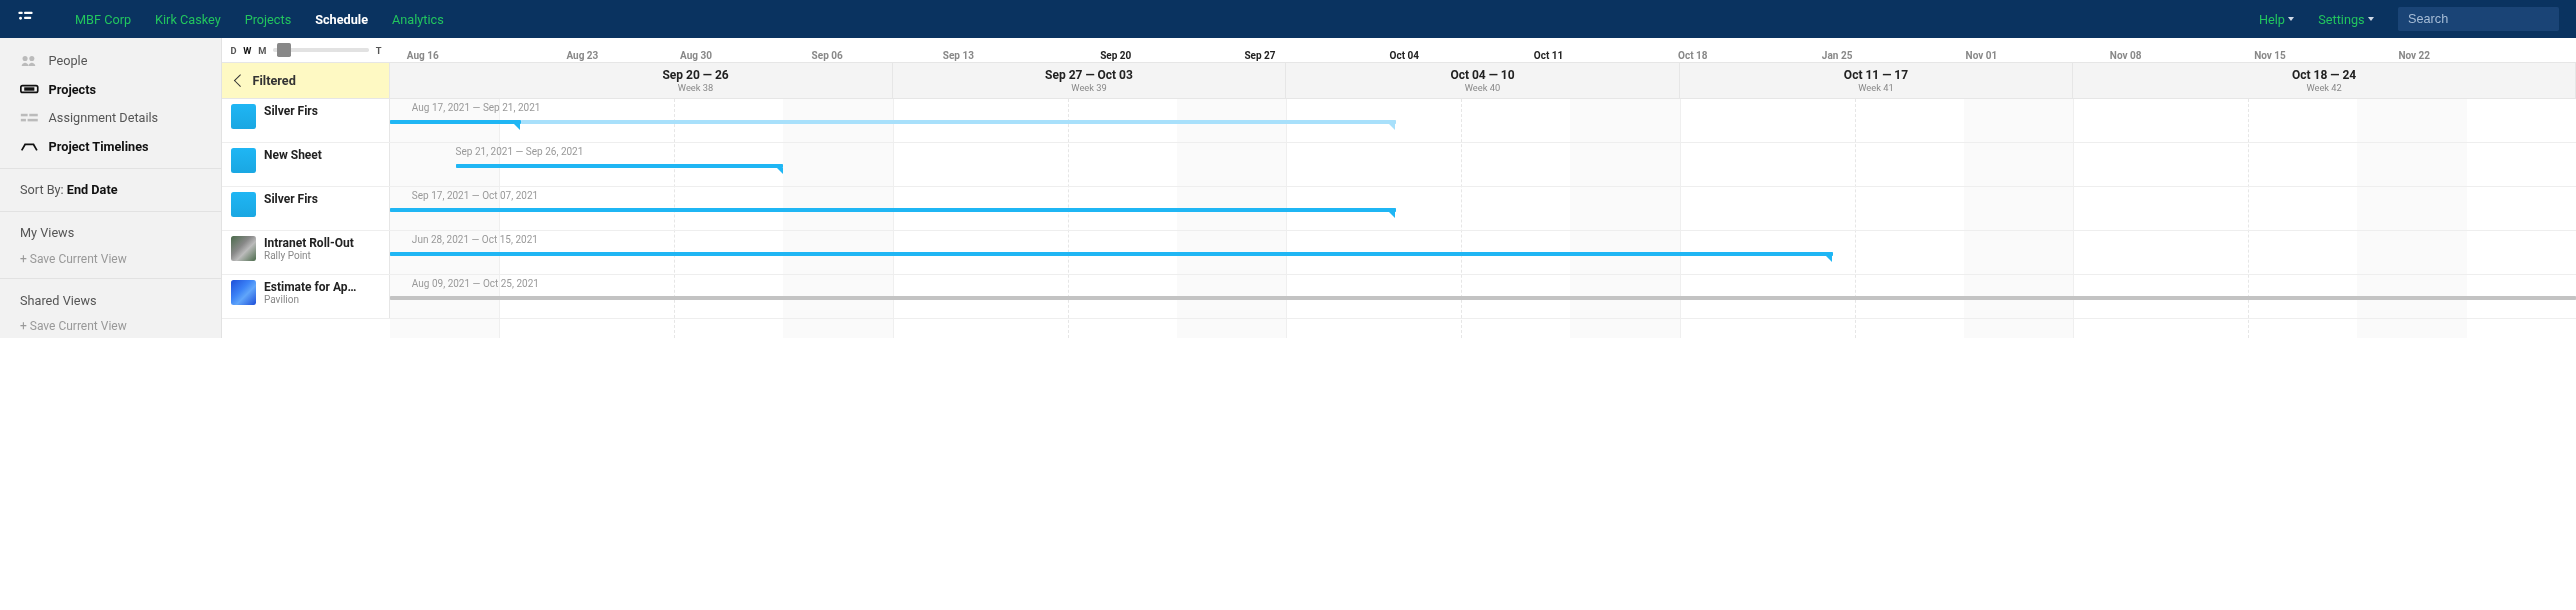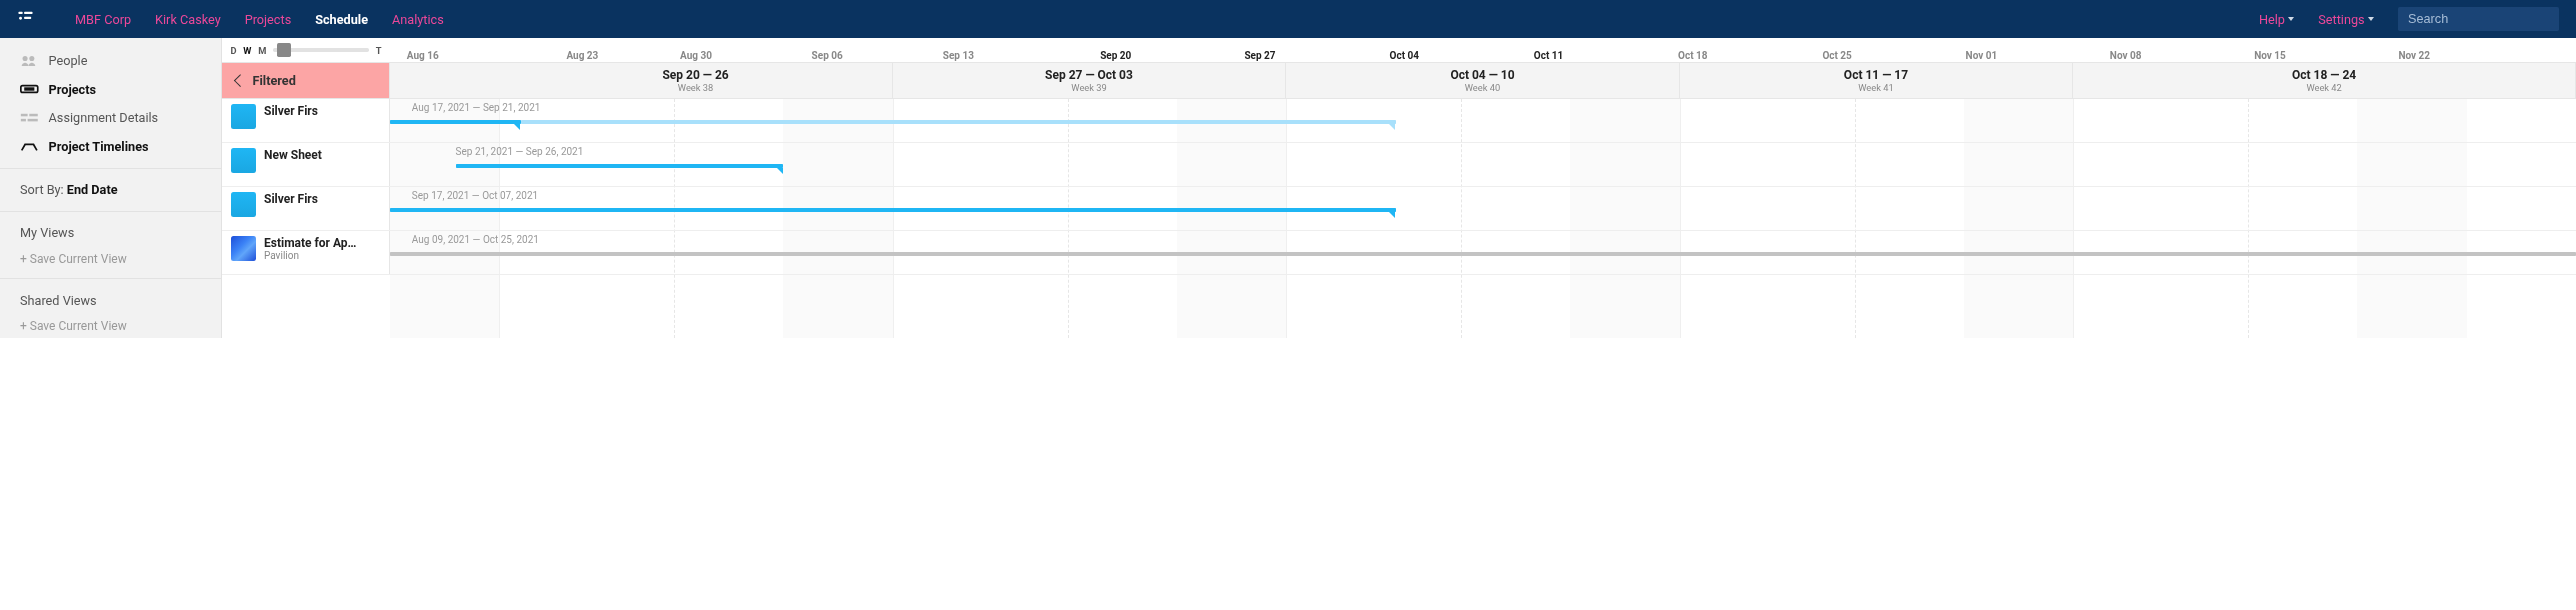--- a/index.html
+++ b/index.html
@@ -17,21 +17,21 @@
       display: flex;
       align-items: center;
       padding: 0 17px;
       gap: 24px;
     }
     .topbar .logo {
       margin-right: 17px;
     }
     .topbar .logo svg { width: 17px; height: 17px; fill: #fff; }
     .topbar .nav-link {
-      color: #ec4899;
+      color: #22c55e;
       font-size: 12.7px;
       cursor: pointer;
     }
     .topbar .nav-link.active {
       color: #fff;
       font-weight: 700;
     }
     .topbar .spacer { flex: 1; }
     .topbar .dropdown {
       display: inline-flex;
@@ -171,21 +171,21 @@
     .week-header .back-cell {
       width: 168px;
       display: flex;
       align-items: center;
       padding-left: 13.5px;
       gap: 8.5px;
       font-weight: 700;
       color: #333;
       font-size: 12.7px;
       flex-shrink: 0;
-      background: #fca5a5;
+      background: #fef9c3;
       border-right: 0.8px solid #e6e6e6;
     }
     .week-header .chevron-left {
       width: 8.5px; height: 8.5px;
       border-left: 1.7px solid #333;
       border-bottom: 1.7px solid #333;
       transform: rotate(45deg);
     }
     .week-cells {
       flex: 1;
@@ -403,21 +403,21 @@
       <span class="date-tick" style="left: 1.5%;">Aug 16</span>
           <span class="date-tick" style="left: 8.8%; text-align: center;">Aug 23</span>
           <span class="date-tick" style="left: 14%;">Aug 30</span>
           <span class="date-tick" style="left: 20%;">Sep 06</span>
           <span class="date-tick" style="left: 26%;">Sep 13</span>
           <span class="date-tick dark" style="left: 33.2%;">Sep 20</span>
           <span class="date-tick dark" style="left: 39.8%;">Sep 27</span>
           <span class="date-tick dark" style="left: 46.4%;">Oct 04</span>
           <span class="date-tick dark" style="left: 53%;">Oct 11</span>
           <span class="date-tick" style="left: 59.6%;">Oct 18</span>
-          <span class="date-tick" style="left: 66.2%;">Oct 25</span>
+          <span class="date-tick" style="left: 66.2%;">Jan 25</span>
           <span class="date-tick" style="left: 72.8%;">Nov 01</span>
           <span class="date-tick" style="left: 79.4%;">Nov 08</span>
           <span class="date-tick" style="left: 86%;">Nov 15</span>
           <span class="date-tick" style="left: 92.6%;">Nov 22</span>
         </div>
     </div>
 
     <div class="week-header">
       <div class="back-cell">
         <span class="chevron-left"></span>
@@ -504,20 +504,34 @@
             </div>
           </div>
           <div class="bar-area">
             <div class="date-range" style="left: 1%;">Sep 17, 2021 — Oct 07, 2021</div>
             <div class="bar task" style="left: 0%; width: 46%;"></div>
             <div class="marker-end" style="left: calc(46% - 6.8px);"></div>
           </div>
         </div>
         <div class="row">
           <div class="label-cell">
+            <div class="thumb road"></div>
+            <div class="label-text">
+              <div class="title">Intranet Roll-Out</div>
+              <div class="client">Rally Point</div>
+            </div>
+          </div>
+          <div class="bar-area">
+            <div class="date-range" style="left: 1%;">Jun 28, 2021 — Oct 15, 2021</div>
+            <div class="bar task" style="left: 0%; width: 66%;"></div>
+            <div class="marker-end" style="left: calc(66% - 6.8px);"></div>
+          </div>
+        </div>
+        <div class="row">
+          <div class="label-cell">
             <div class="thumb estimate"></div>
             <div class="label-text">
               <div class="title">Estimate for Ap…</div>
               <div class="client">Pavilion</div>
             </div>
           </div>
           <div class="bar-area">
             <div class="date-range" style="left: 1%;">Aug 09, 2021 — Oct 25, 2021</div>
             <div class="bar gray" style="left: 0%; width: 100%;"></div>
           </div>

